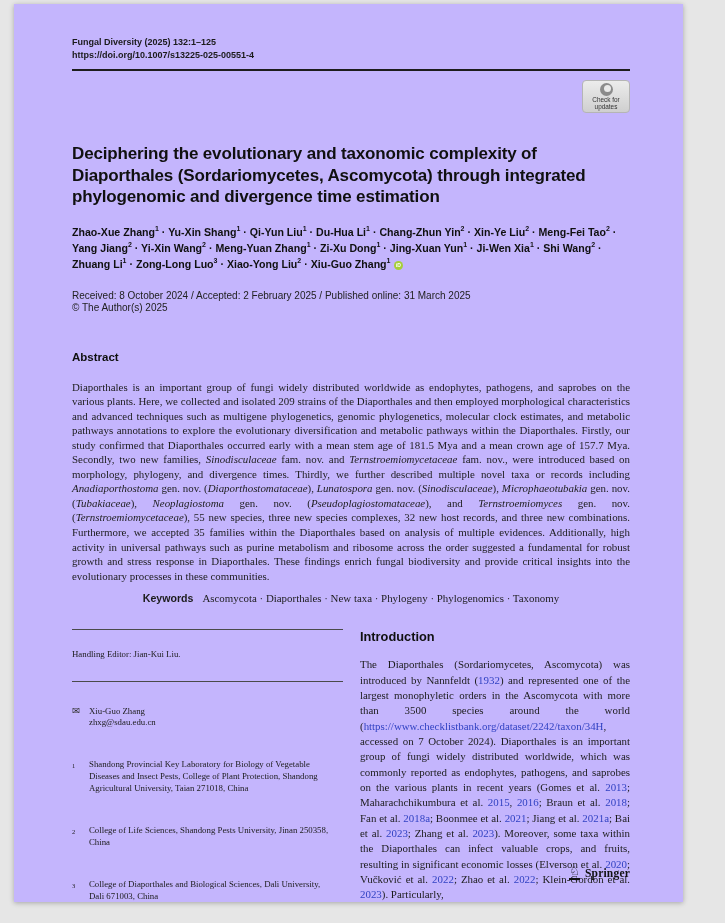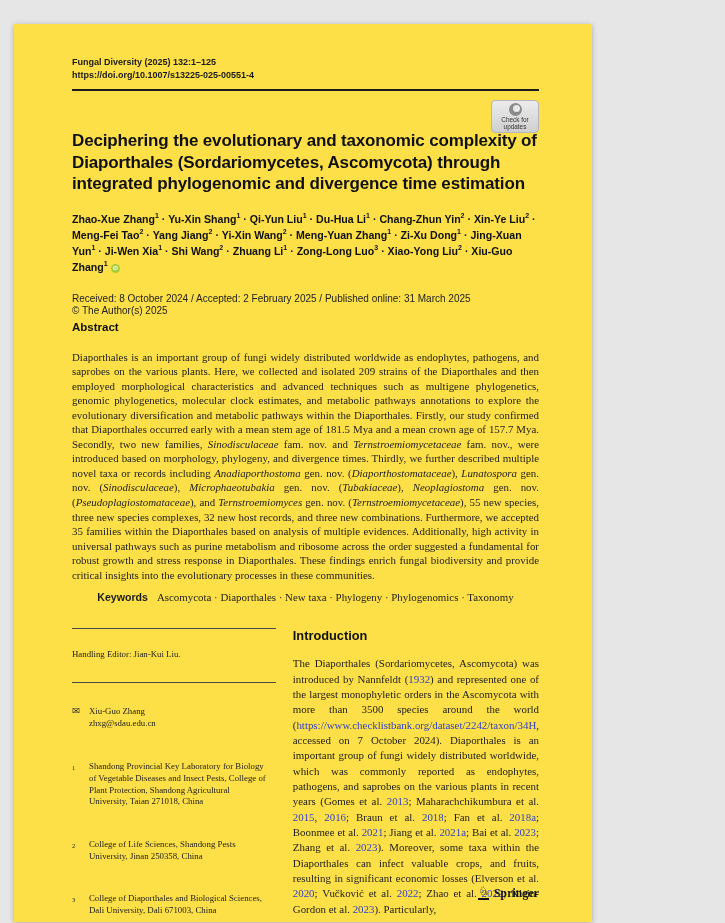--- a/index.html
+++ b/index.html
@@ -4,22 +4,22 @@
 <style>
   html,body{margin:0;padding:0;}
   body{
     width:725px;height:923px;position:relative;
     background:#e6e6e6;
     font-family:"Liberation Sans",sans-serif;
     -webkit-font-smoothing:antialiased;
     overflow:hidden;
   }
   .page{
-    position:absolute;left:14px;top:24px;width:578px;height:898px;
-    background:#fde047;box-shadow:0 1px 5px rgba(0,0,0,.28);
+    position:absolute;left:14px;top:4px;width:669px;height:898px;
+    background:#c4b5fd;box-shadow:0 1px 5px rgba(0,0,0,.28);
   }
   .content{
     position:absolute;left:58px;right:53px;top:0;bottom:0;
   }
   
   .jheader{margin-top:32px;font-size:9px;line-height:13px;font-weight:700;color:#1b1b1b;}
   .jheader div{white-space:nowrap;}
   .header-rule{border:none;border-top:2px solid #1d1d1d;margin:7px 0 0 0;}
   
   .badge{
@@ -33,35 +33,35 @@
     width:13px;height:13px;border-radius:50%;background:#8b8b8b;margin-top:2px;
     position:relative;overflow:hidden;
   }
   .cm-circle::after{
     content:"";position:absolute;left:4px;top:2px;width:7px;height:7px;
     border-radius:50%;background:#e9e9e9;
   }
   .badge-text{font-size:6.4px;line-height:6.8px;color:#333;text-align:center;margin-top:1px;}
   
   .title{
-    margin-top:39px;font-size:17px;line-height:21.5px;font-weight:700;color:#101010;
+    margin-top:72px;font-size:17px;line-height:21.5px;font-weight:700;color:#101010;
     letter-spacing:-0.15px;max-width:585px;
   }
   .authors{
     margin-top:16px;font-size:10.6px;line-height:16px;font-weight:700;color:#101010;max-width:585px;
   }
   .authors sup{font-size:7px;line-height:0;}
   .orcid{
     display:inline-block;width:9.5px;height:9.5px;border-radius:50%;
     color:#fff;font-size:5px;line-height:9.5px;text-align:center;font-weight:700;
     vertical-align:1px;margin-left:3px;cursor:pointer;
   }
   .dates{margin-top:18px;font-size:10px;line-height:12.5px;font-weight:400;color:#222;}
   
-  .abs-head{margin-top:3px;font-size:11.5px;font-weight:700;color:#101010;}
+  .abs-head{margin-top:36px;font-size:11.5px;font-weight:700;color:#101010;}
   .serif{font-family:"Liberation Serif",serif;}
   .abs-body{
     margin-top:17px;font-size:10.9px;line-height:14.55px;color:#1c1c1c;
     text-align:justify;
   }
   .it{font-style:italic;}
   .lnk{cursor:pointer;}
   .kw{margin-top:9px;font-size:10.9px;color:#1c1c1c;text-align:center;}
   .kw-label{font-weight:700;font-family:"Liberation Sans",sans-serif;font-size:10.6px;margin-right:9px;}
   

